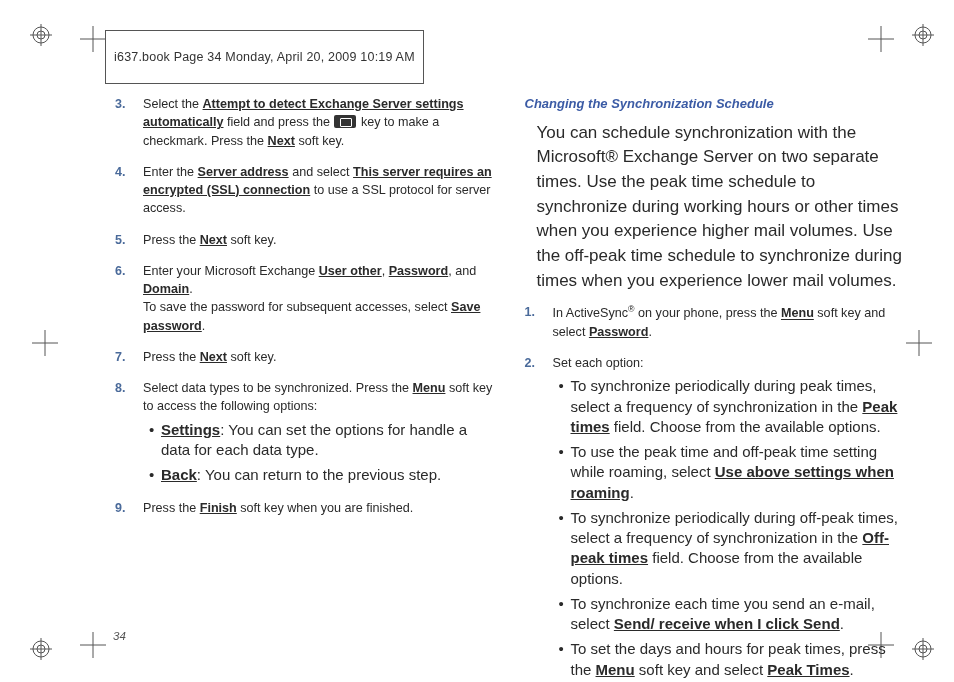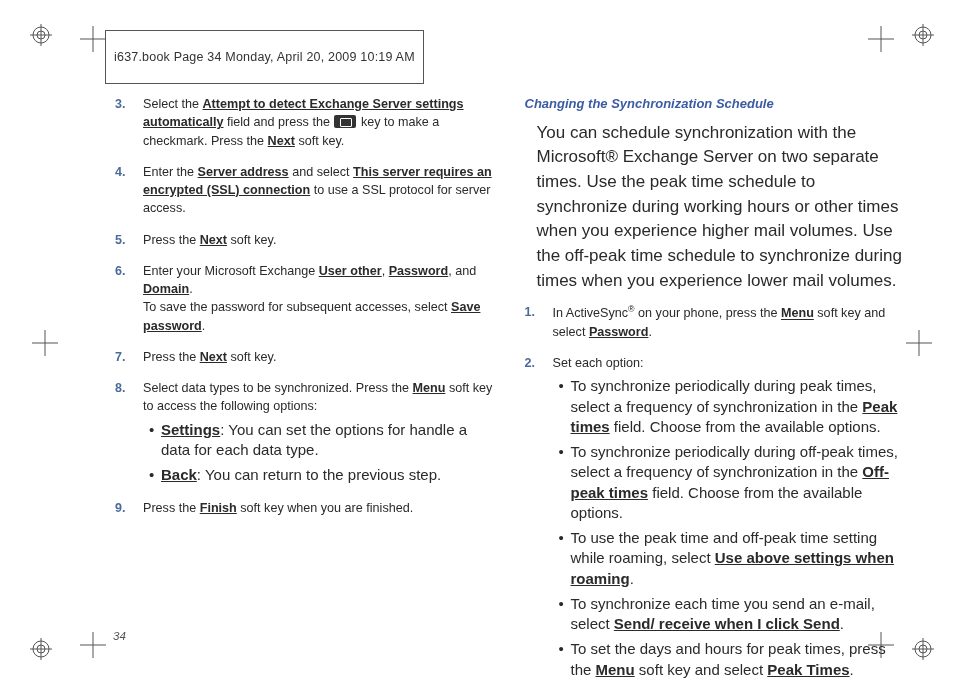--- a/index.html
+++ b/index.html
@@ -236,22 +236,22 @@
           <div class="step-body">
             <p>In ActiveSync<sup>®</sup> on your phone, press the <b>Menu</b> soft key and select <b>Password</b>.</p>
           </div>
         </li>
         <li>
           <div class="step-num">2.</div>
           <div class="step-body">
             <p>Set each option:</p>
             <ul class="bullets">
               <li>To synchronize periodically during peak times, select a frequency of synchronization in the <b>Peak times</b> field. Choose from the available options.</li>
+              <li>To use the peak time and off-peak time setting while roaming, select <b>Use above settings when roaming</b>.</li>
               <li>To synchronize periodically during off-peak times, select a frequency of synchronization in the <b>Off-peak times</b> field. Choose from the available options.</li>
-              <li>To use the peak time and off-peak time setting while roaming, select <b>Use above settings when roaming</b>.</li>
               <li>To synchronize each time you send an e-mail, select <b>Send/ receive when I click Send</b>.</li>
               <li>To set the days and hours for peak times, press the <b>Menu</b> soft key and select <b>Peak Times</b>.</li>
             </ul>
           </div>
         </li>
         <li>
           <div class="step-num">3.</div>
           <div class="step-body">
             <p>Press the <b>Done</b> soft key when you are finished.</p>
           </div>

